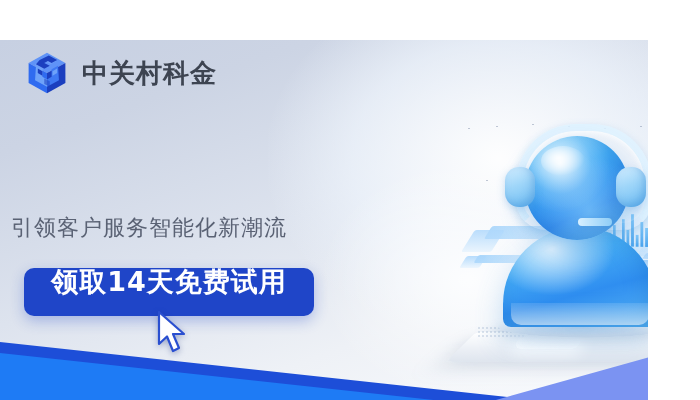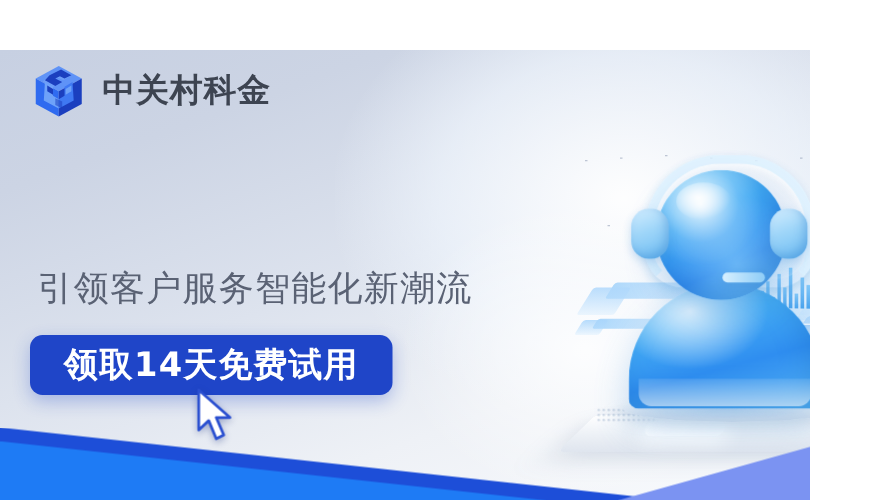--- a/index.html
+++ b/index.html
@@ -133,27 +133,27 @@
   
   .logo-wrap{position:absolute;left:24px;top:10px;display:flex;align-items:center;gap:12px;}
   .logo-mark{width:46px;height:46px;display:block;}
   .brand{font-size:26px;font-weight:bold;color:#3d4451;letter-spacing:1px;
     font-family:"DejaVu Sans","Liberation Sans",sans-serif;line-height:1;}
 
   
   .headline{position:absolute;left:26px;top:112px;font-size:40px;font-weight:bold;
     color:#2549c0;letter-spacing:2px;line-height:1.1;
     font-family:"DejaVu Sans","Liberation Sans",sans-serif;}
-  .subhead{position:absolute;left:30px;top:176px;font-size:28px;color:#5a6274;
+  .subhead{position:absolute;left:11px;top:176px;font-size:22px;color:#5a6274;
     letter-spacing:1px;line-height:1.1;
     font-family:"DejaVu Sans","Liberation Sans",sans-serif;}
 
   .cta{position:absolute;left:24px;top:228px;width:290px;height:48px;
     background:#1f45c8;border-radius:10px;border:none;cursor:pointer;
-    display:flex;align-items:center;justify-content:center;
+    display:flex;align-items:flex-start;justify-content:center;
     box-shadow:0 5px 14px rgba(31,69,200,.30);padding:0;}
   .cta span{font-size:27px;font-weight:bold;color:#ffffff;letter-spacing:1px;
     font-family:"DejaVu Sans","Liberation Sans",sans-serif;line-height:1;}
 
   
   .cursor{position:absolute;left:155px;top:270px;width:34px;height:46px;
     filter:drop-shadow(0 2px 3px rgba(25,50,130,.35));}
 </style>
 </head>
 <body>

